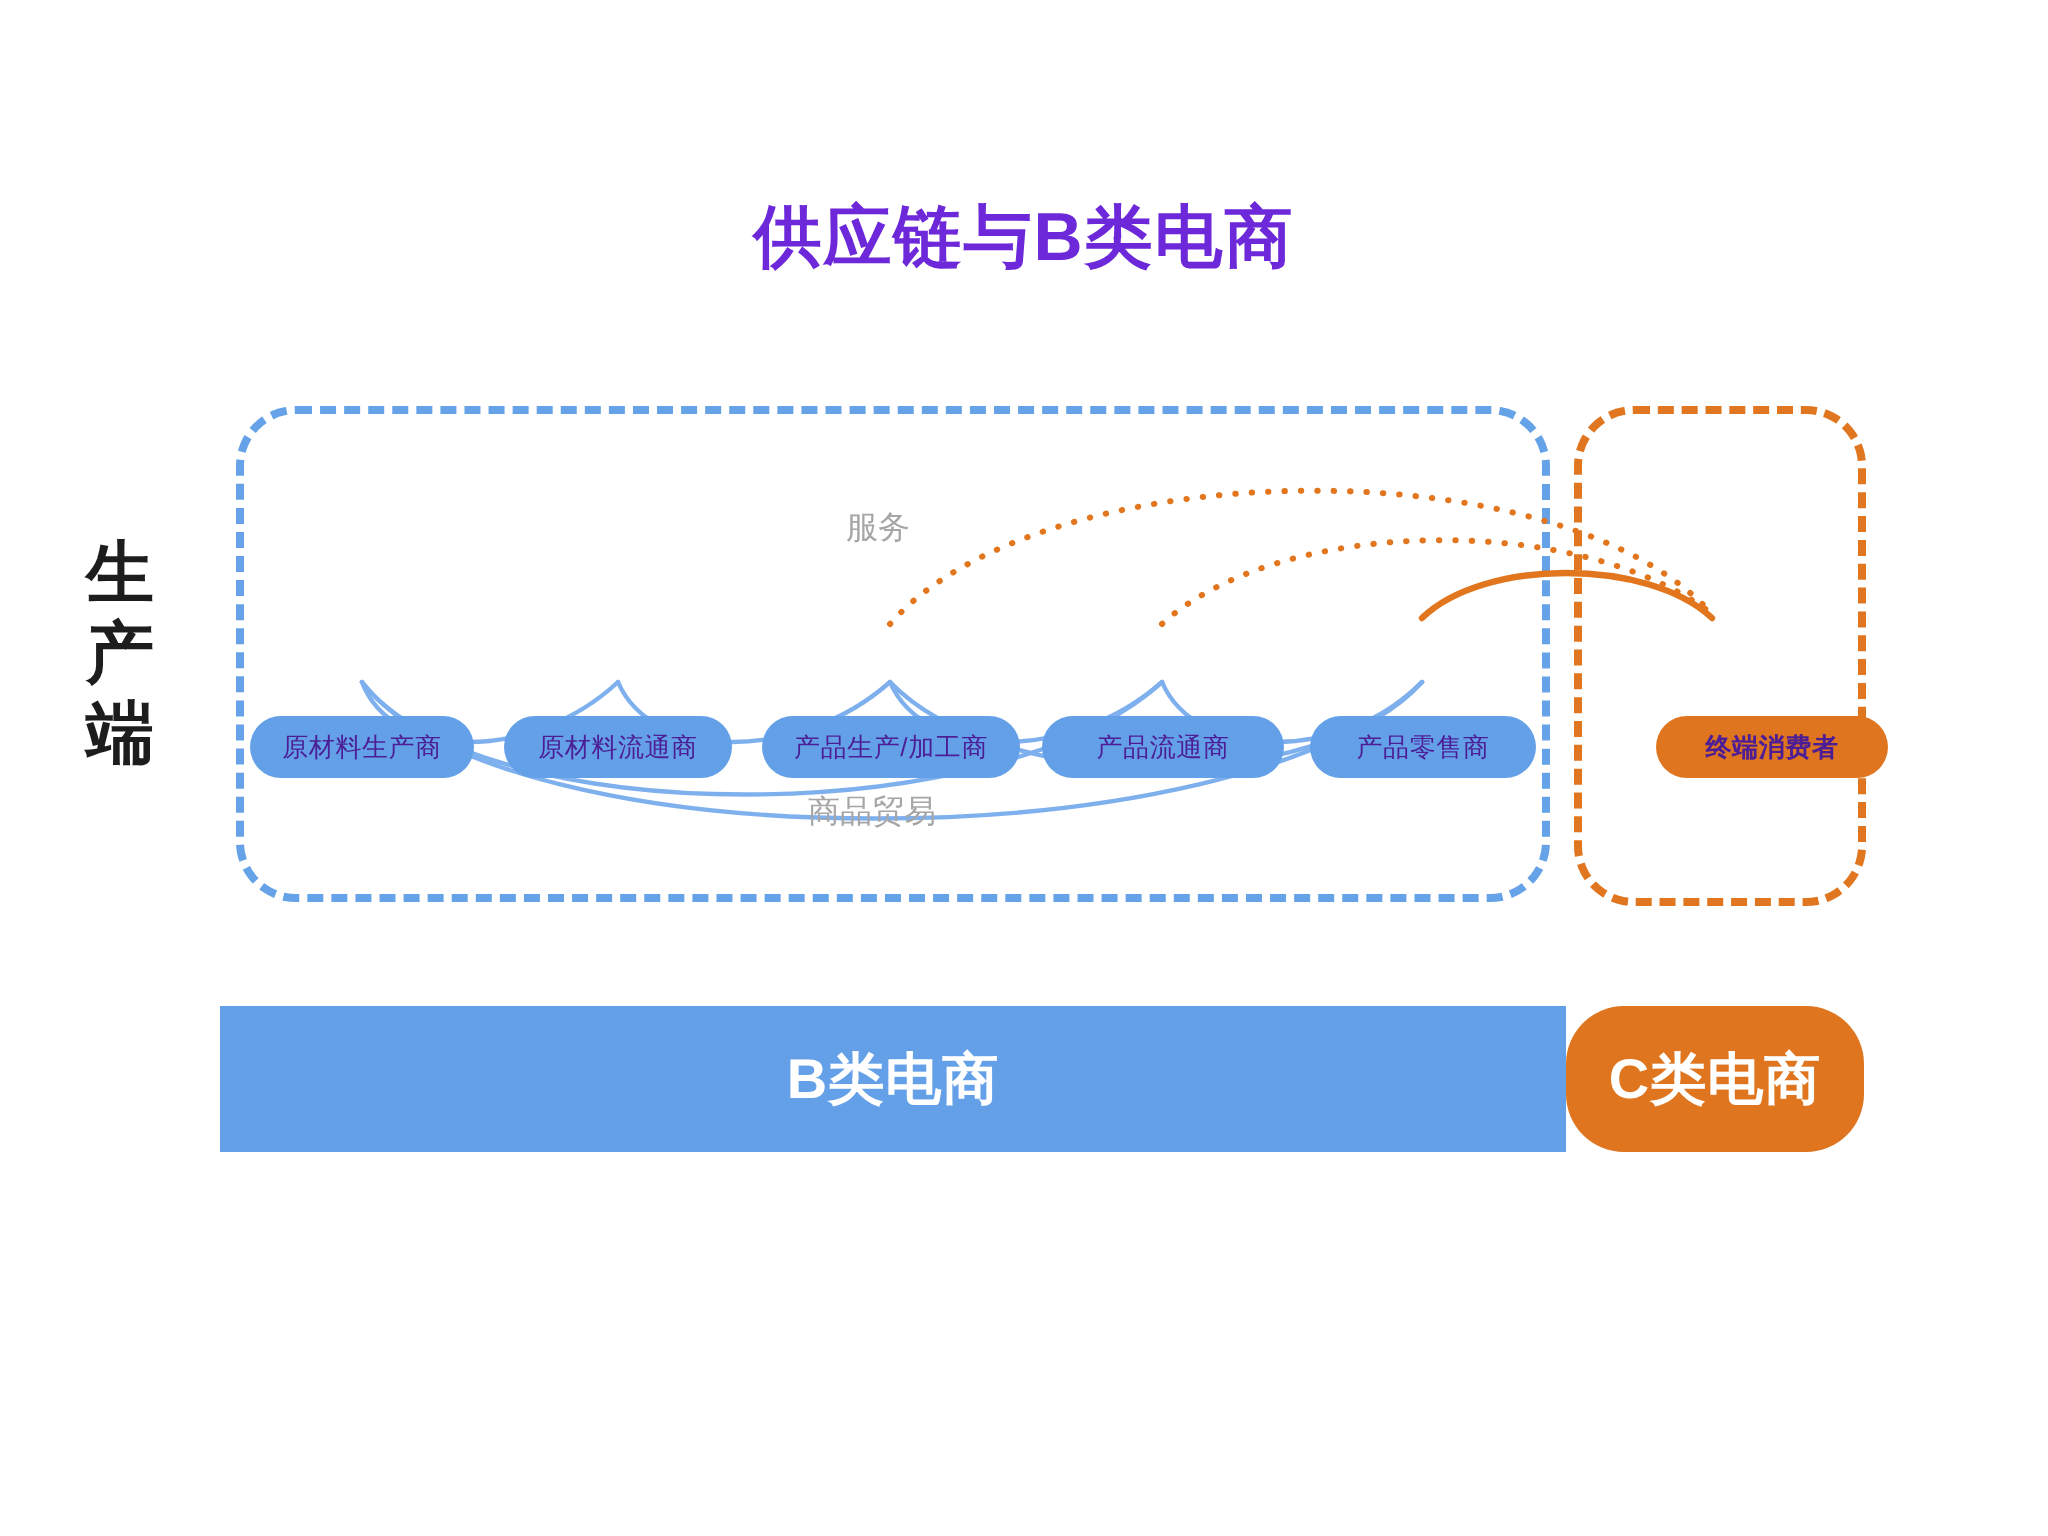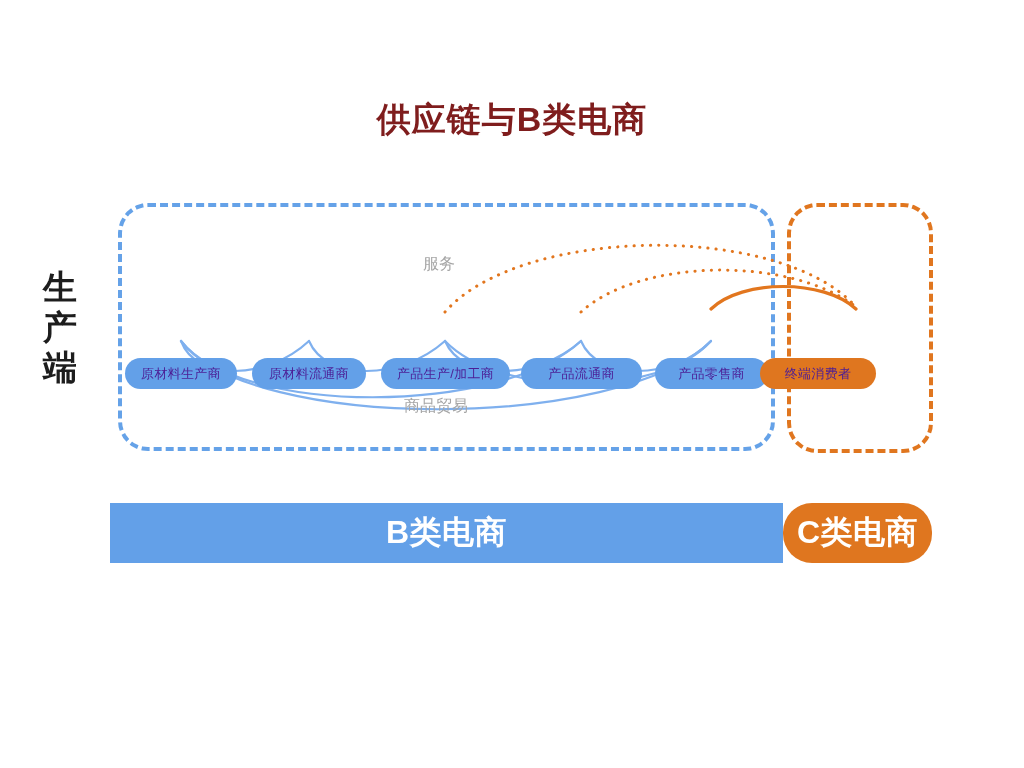--- a/index.html
+++ b/index.html
@@ -26,21 +26,21 @@
   
   #title {
     position: absolute;
     left: 0;
     top: 97px;
     width: 1024px;
     text-align: center;
     font-size: 34px;
     font-weight: bold;
     letter-spacing: 1px;
-    color: #7f1d1d;
+    color: #6d28d9;
     line-height: 44px;
   }
 
   
   .side-label {
     position: absolute;
     width: 44px;
     font-size: 34px;
     font-weight: bold;
     line-height: 40px;
@@ -119,24 +119,24 @@
     top: 503px;
     width: 822px;
     height: 61px;
     display: flex;
   }
   .bar {
     display: flex;
     align-items: center;
     justify-content: center;
     color: #ffffff;
-    font-size: 32px;
+    font-size: 28px;
     font-weight: bold;
     letter-spacing: 0.5px;
-    height: 60px;
+    height: 73px;
     text-align: center;
   }
   #bar-b { background: #63a0e8; width: 673px; }
   #bar-c { background: #df761f; width: 149px; border-radius: 29px; }
 </style>
 </head>
 <body>
 
 <div id="stage">
 
@@ -169,21 +169,21 @@
       <path stroke-width="3" stroke-dasharray="0.2 8" d="M 445 312 C 520 226 780 222 856 307"></path>
     </g>
   </svg>
 
   <div id="chain-nodes">
       <div class="node blue" style="left: 125px; width: 112px; top: 310px;">原材料生产商</div>
       <div class="node blue" style="left: 252px; width: 114px; top: 310px;">原材料流通商</div>
       <div class="node blue" style="left: 381px; width: 129px; top: 310px;">产品生产/加工商</div>
       <div class="node blue" style="left: 521px; width: 121px; top: 310px;">产品流通商</div>
       <div class="node blue" style="left: 655px; width: 113px; top: 310px;">产品零售商</div>
-      <div class="node orange" style="left: 760px; width: 116px; top: 310px;">终端消费者</div>
+      <div class="node orange" style="left: 828px; width: 116px; top: 310px; font-weight: bold;">终端消费者</div>
     </div>
 
   <div class="flow-caption" id="caption-service">服务</div>
 
   <div class="flow-caption" id="caption-trade">商品贸易</div>
 
   <div id="bottom-bars">
     <div class="bar" id="bar-b">B类电商</div>
     <div class="bar" id="bar-c">C类电商</div>
   </div>

